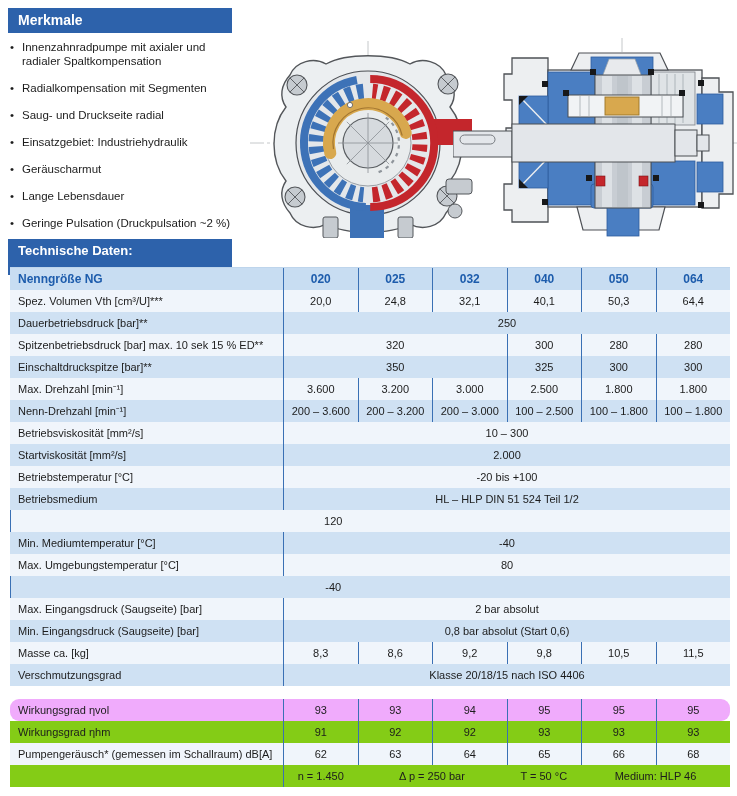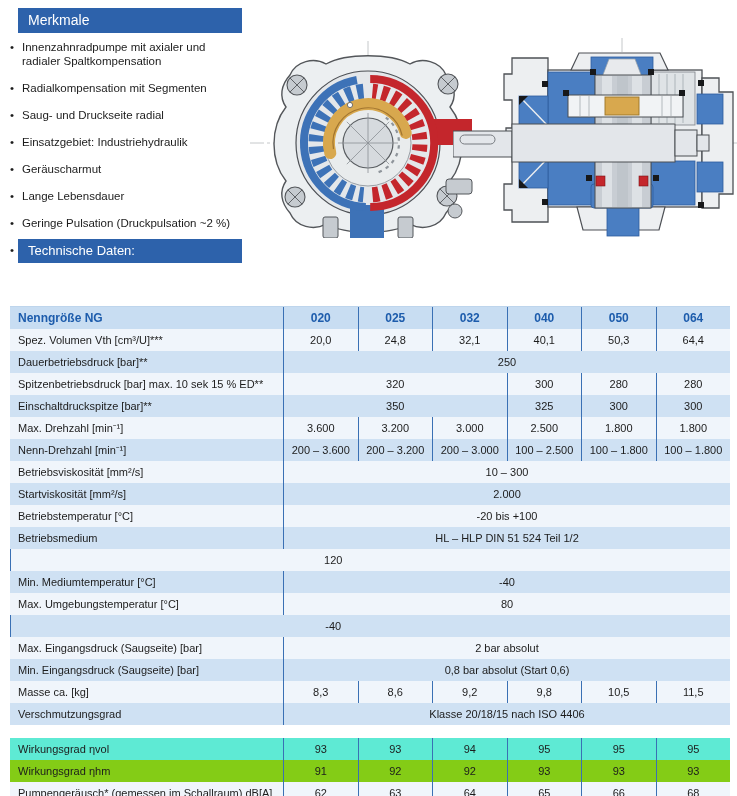--- a/index.html
+++ b/index.html
@@ -1,43 +1,43 @@
 <!DOCTYPE html>
 <html><head>
 <meta charset="utf-8">
 <style>
   html,body{margin:0;padding:0;background:#ffffff;}
   .page{
     position:relative;width:737px;height:796px;background:#fff;
     font-family:"Liberation Sans", sans-serif;color:#1c1c1c;overflow:hidden;
   }
   .bar{
-    position:absolute;left:18px;width:224px;background:var(--bar-blue,#2d62ab);
-    color:#fff;font-weight:normal;font-size:13px;padding-left:10px;box-sizing:border-box;
+    position:absolute;left:8px;width:224px;background:var(--bar-blue,#2d62ab);
+    color:#fff;font-weight:bold;font-size:13px;padding-left:10px;box-sizing:border-box;
   }
   .bar.merkmale{top:8px;height:25px;line-height:25px;font-size:14px;}
-  .bar.tech{top:239px;height:24px;line-height:24px;}
+  .bar.tech{top:239px;height:36px;line-height:24px;}
   ul.features{
     position:absolute;left:10px;top:40px;width:234px;margin:0;padding:0;list-style:none;
   }
   ul.features li{
     font-size:11.5px;line-height:14px;margin:0 0 13px 0;display:flex;
   }
   ul.features li .dot{flex:0 0 12px;}
   
-  .ttable{position:absolute;left:10px;width:720px;margin-top:39px;}
+  .ttable{position:absolute;left:10px;width:720px;}
   #main-table{top:267px;border-top:1px solid #bed5ec;}
   #eff-table{top:699px;}
   .trow{
     display:grid;grid-template-columns:273px repeat(6,1fr);
     height:22px;line-height:22px;font-size:11px;
   }
   .trow.bg-light{background:var(--row-light,#f0f5fb);}
   .trow.bg-blue{background:var(--row-blue,#cfe1f3);}
-  .trow.bg-b1{background:#5eead4;}
+  .trow.bg-b1{background:#f0abfc;border-radius:9px;}
   .trow.bg-b2{background:#84cc16;}
   .trow.thead{background:var(--head-bg,#c8ddf2);}
   .tlabel{padding-left:8px;white-space:nowrap;overflow:hidden;}
   .tcell{text-align:center;border-left:1.5px solid var(--sep,#3a70b4);white-space:nowrap;}
   .tcell.nb:not(.first){border-left:none;}
   .trow.thead .tlabel,.trow.thead .tcell{
     color:var(--head-text,#1d5cac);font-weight:bold;font-size:12px;
   }
   .diagram{position:absolute;}
   .diagram.front{left:250px;top:33px;}
@@ -344,16 +344,17 @@
         <div class="tcell">64</div>
         <div class="tcell">65</div>
         <div class="tcell">66</div>
         <div class="tcell">68</div>
       </div>
       <div class="trow bg-b2">
         <div class="tlabel"></div>
         <div class="tcell first nb">n = 1.450</div>
         <div class="tcell nb" style="grid-column: span 2;">Δ p = 250 bar</div>
         <div class="tcell nb">T = 50 °C</div>
+        <div class="tcell nb" style="grid-column: span 2;">Medium: HLP 46</div>
       </div>
     </div>
 
 </div>
 
 </body></html>

